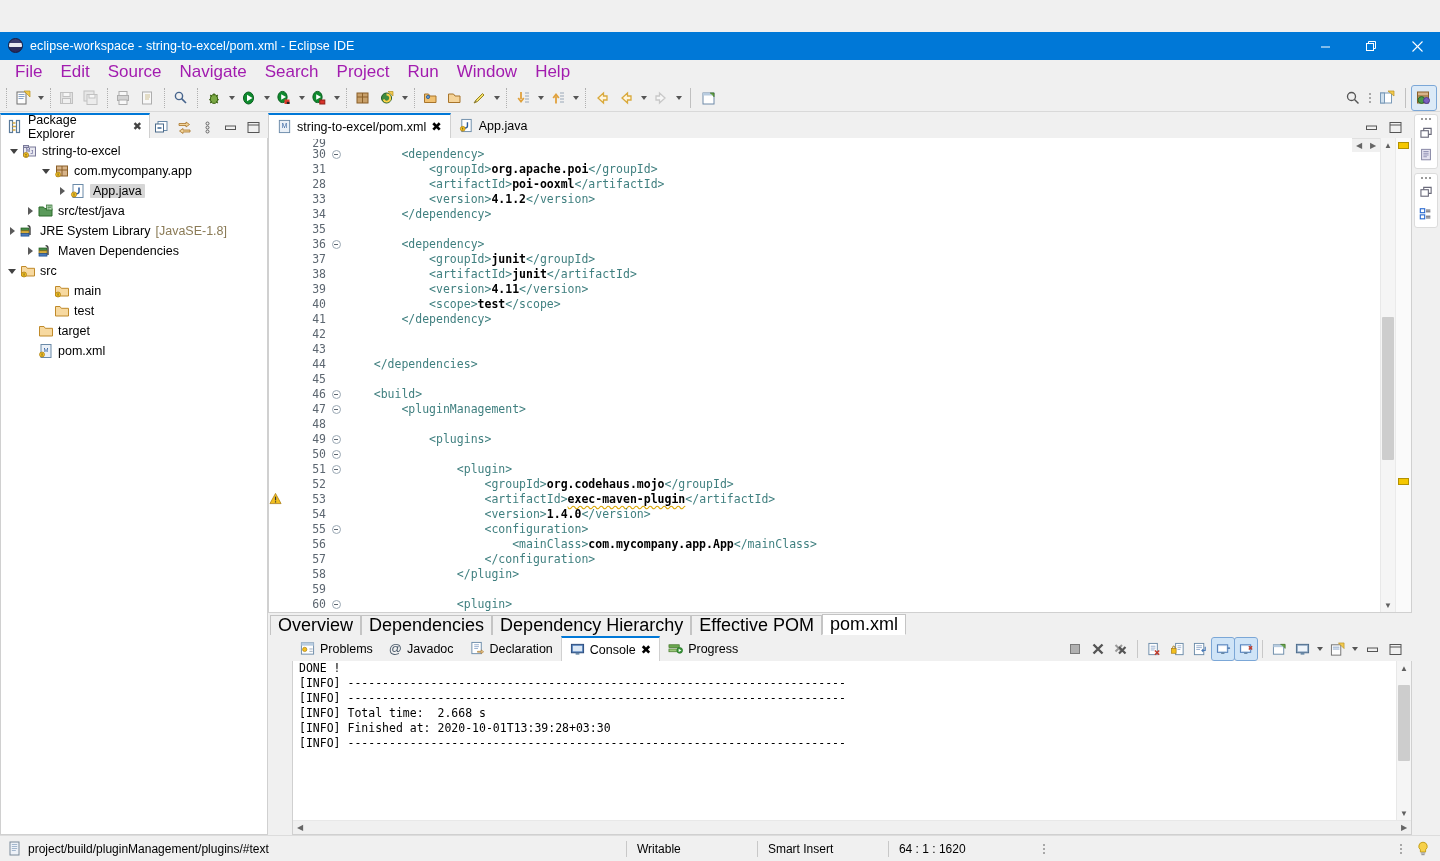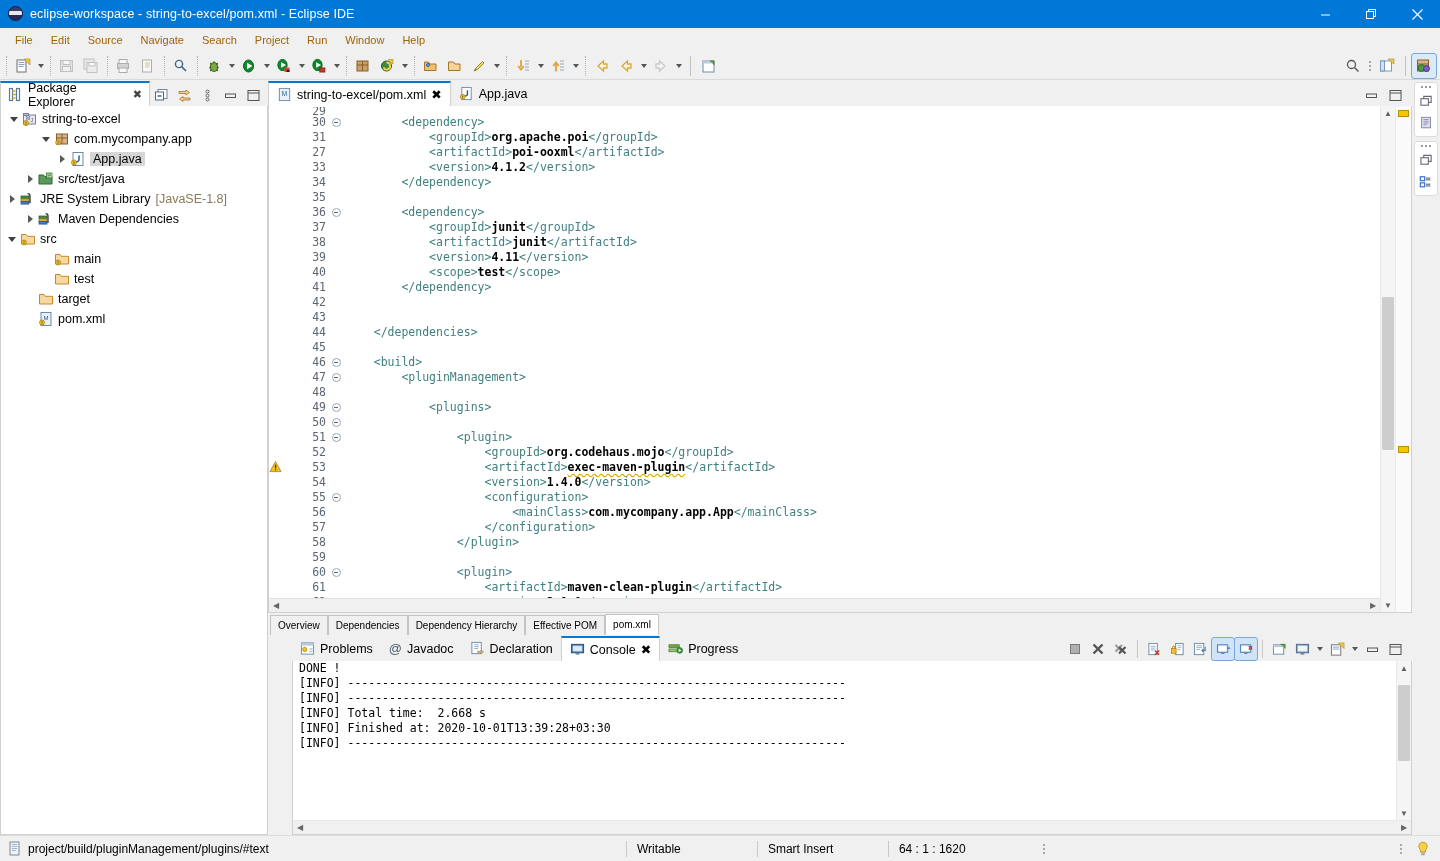--- a/index.html
+++ b/index.html
@@ -9,42 +9,42 @@
     font-size: 12px;
     background: #f0f0f0;
     overflow: hidden;
     -webkit-font-smoothing: antialiased;
   }
   .app { width: 1440px; height: 861px; display: flex; flex-direction: column; background: #f0f0f0; }
 
   
   .titlebar {
     height: 28px; background: #0078d7; color: #fff;
-    display: flex; align-items: center; flex: 0 0 28px;
+    display: flex; align-items: center; flex: 0 0 28px; margin-top: 32px;
   }
   .title-icon { width: 16px; height: 16px; margin: 0 6px 0 8px; position: relative; }
   .title-icon .globe {
     width: 15px; height: 15px; border-radius: 50%;
     background: linear-gradient(#3b3b6d 0 33%, #e8e8f0 33% 58%, #2a2a5a 58% 100%);
     border: 1px solid #1a1a3a;
   }
   .title-text { font-size: 12.5px; letter-spacing: .1px; }
   .win-controls { margin-left: auto; display: flex; height: 28px; }
   .win-btn {
     width: 46px; height: 28px; display: flex; align-items: center; justify-content: center;
     color: #fff; font-size: 13px;
   }
   .win-btn svg { display: block; }
 
   
   .menubar {
     height: 24px; background: #f0f0f0; display: flex; align-items: center;
     padding-left: 6px; flex: 0 0 24px;
   }
-  .menu-item { padding: 3px 9px; font-size: 11px; color: #a16207; border-radius: 2px; }
+  .menu-item { padding: 3px 9px; font-size: 17px; color: #a21caf; border-radius: 2px; }
 
   
   .toolbar {
     height: 28px; background: #f0f0f0; display: flex; align-items: center;
     border-bottom: 1px solid #d9d9d9; flex: 0 0 28px; padding-left: 2px;
   }
   .tb-sep { width: 1px; height: 20px; margin: 0 4px; border-left: 1px dotted #b0b0b0; }
   .tb-sep-solid { width: 1px; height: 20px; margin: 0 6px; background: #c0c0c0; }
   .tb-btn { width: 24px; height: 24px; display: flex; align-items: center; justify-content: center; border-radius: 2px; }
   .tb-arrow { width: 11px; height: 24px; display: flex; align-items: center; justify-content: center; }
@@ -96,21 +96,21 @@
   .editor-area { flex: 1; display: flex; flex-direction: column; min-width: 0; padding-right: 0; }
   .ed-tabbar { height: 26px; display: flex; align-items: flex-end; background: #f0f0f0; }
   .ed-tab {
     height: 25px; display: flex; align-items: center; gap: 5px; padding: 0 8px;
     font-size: 12.5px; color: #000;
   }
   .ed-tab.active { background: #fff; border-top: 2px solid #0078d7; border-left: 1px solid #d0d0d0; border-right: 1px solid #d0d0d0; }
   .ed-tab.inactive { background: #f0f0f0; }
   .ed-tools { margin-left: auto; display: flex; align-items: center; padding-right: 6px; gap: 2px; }
   .editor-wrap { flex: 1; display: flex; min-height: 0; background: #fff; border: 1px solid #d0d0d0; border-top: none; }
-  .code-outer { flex: 1; display: flex; flex-direction: column; min-width: 0; }
+  .code-outer { flex: 1; display: flex; min-width: 0; }
   .code-body { flex: 1; display: flex; min-height: 0; overflow: hidden; }
   .gutter-marks { width: 17px; background: #fff; padding-top: 1px; }
   .ruler-col { width: 44px; background: #fff; text-align: right; padding-top: 1px; }
   .fold-col { width: 12px; background: #fff; padding-top: 1px; }
   .code-col { flex: 1; background: #fff; padding-top: 1px; overflow: hidden; position: relative; }
   .ln, .cl, .fl, .mk {
     height: 15px; line-height: 15px;
     font-family: "DejaVu Sans Mono", monospace; font-size: 11.5px;
   }
   .ln { color: #5c6670; padding-right: 4px; }
@@ -135,21 +135,21 @@
   .hs-track { flex: 1; height: 12px; background: #f0f0f0; }
   .vscroll-col { width: 15px; background: #f5f5f5; display: flex; flex-direction: column; border-left: 1px solid #e8e8e8; }
   .vs-arrow { height: 14px; display: flex; align-items: center; justify-content: center; font-size: 8px; color: #606060; }
   .vs-track { flex: 1; position: relative; background: #f5f5f5; }
   .vs-thumb { position: absolute; left: 1px; right: 1px; background: #cdcdcd; border-radius: 1px; }
   .overview-col { width: 16px; background: #fafafa; position: relative; border-left: 1px solid #eaeaea; }
   .ov-mark { position: absolute; left: 2px; width: 11px; height: 7px; background: #f5c700; border: 1px solid #b39100; }
   .ed-bottom-tabs { height: 22px; display: flex; align-items: flex-end; background: #f0f0f0; padding-left: 2px; }
   .bt-tab {
     height: 20px; padding: 0 7px; display: flex; align-items: center;
-    font-size: 10px; color: #000; background: #f0f0f0;
+    font-size: 18px; color: #000; background: #f0f0f0;
     border-left: 1px solid #c4c4c4; border-top: 1px solid #c4c4c4; border-right: 1px solid #c4c4c4;
   }
   .bt-tab.active { background: #fff; border-bottom: 1px solid #fff; height: 21px; }
 
   
   .console-panel { height: 200px; display: flex; flex-direction: column; flex: 0 0 200px; padding-left: 24px; }
   .cons-tabbar { height: 26px; display: flex; align-items: flex-end; background: #f0f0f0; }
   .cons-tab {
     height: 25px; display: flex; align-items: center; gap: 5px; padding: 0 8px;
     font-size: 12.5px; color: #000;
@@ -723,21 +723,21 @@
                   <div class="mk"></div>
                   <div class="mk"></div>
                   <div class="mk"></div>
                   <div class="mk"></div>
                   <div class="mk"></div>
                 </div>
               <div class="ruler-col" id="rulerCol">
                   <div class="ln" style="height: 8px; line-height: 8px; overflow: hidden;">29</div>
                   <div class="ln">30</div>
                   <div class="ln">31</div>
-                  <div class="ln">27</div>
+                  <div class="ln">28</div>
                   <div class="ln">33</div>
                   <div class="ln">34</div>
                   <div class="ln">35</div>
                   <div class="ln">36</div>
                   <div class="ln">37</div>
                   <div class="ln">38</div>
                   <div class="ln">39</div>
                   <div class="ln">40</div>
                   <div class="ln">41</div>
                   <div class="ln">42</div>

